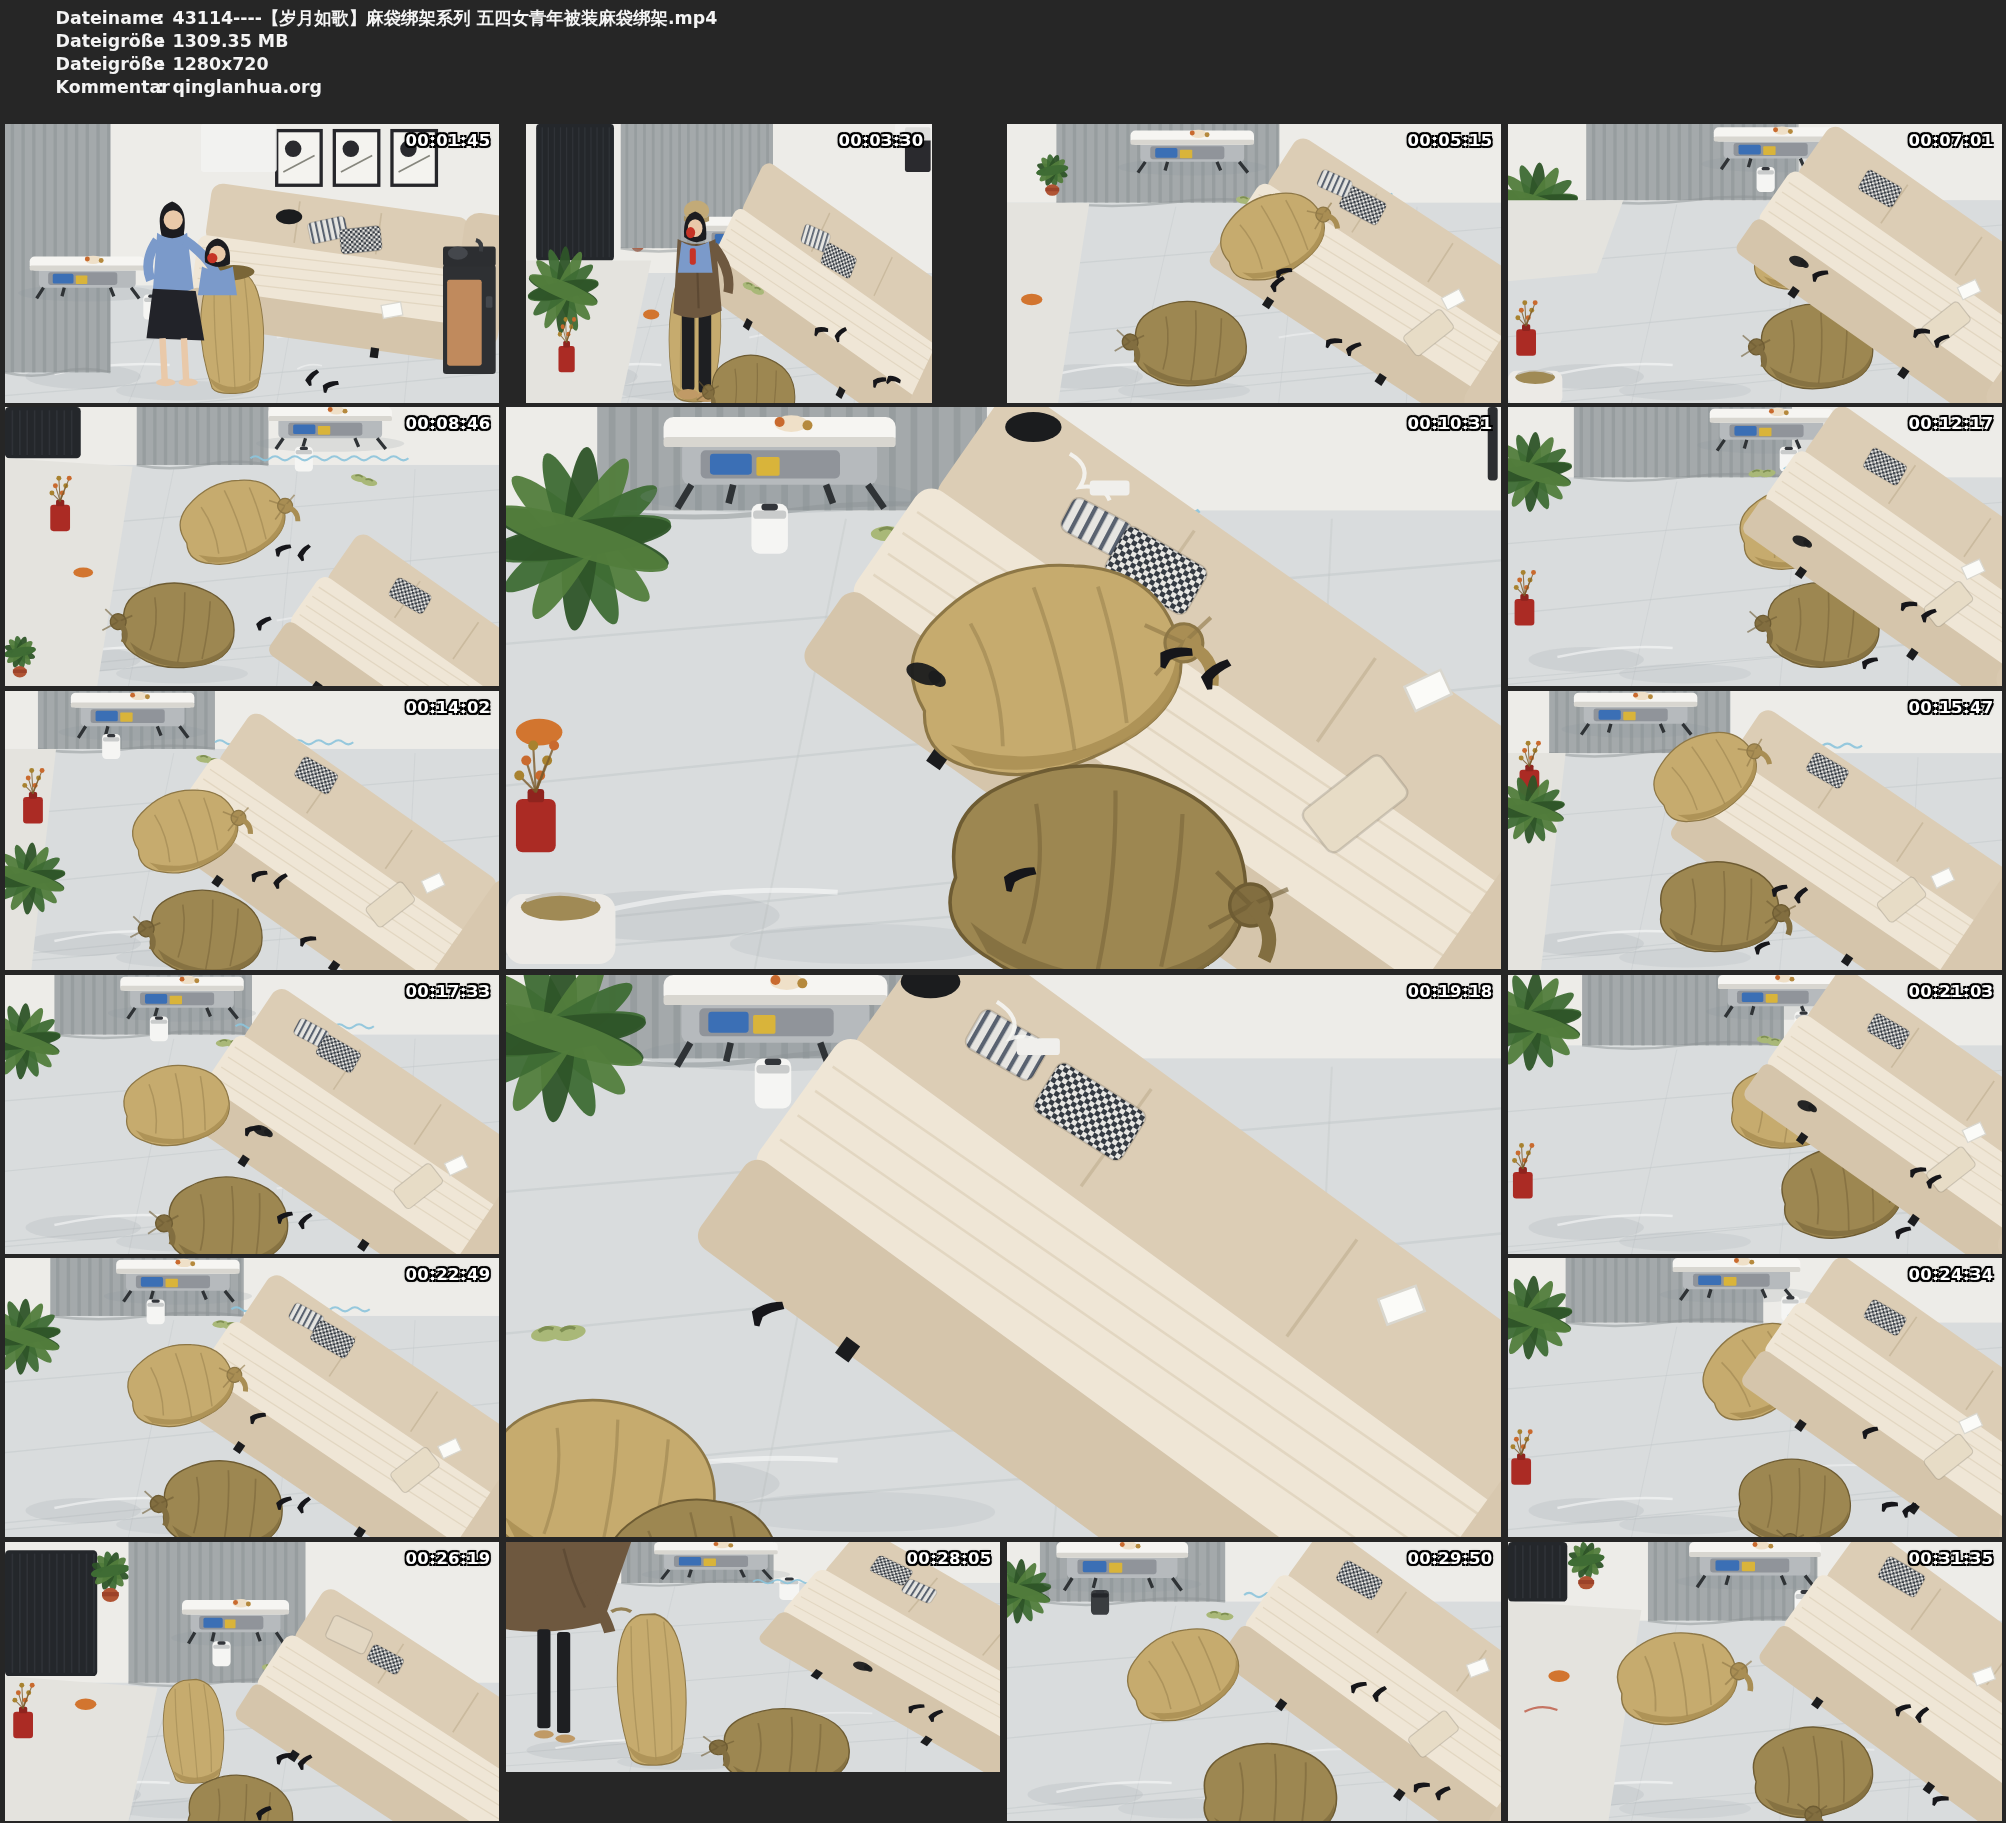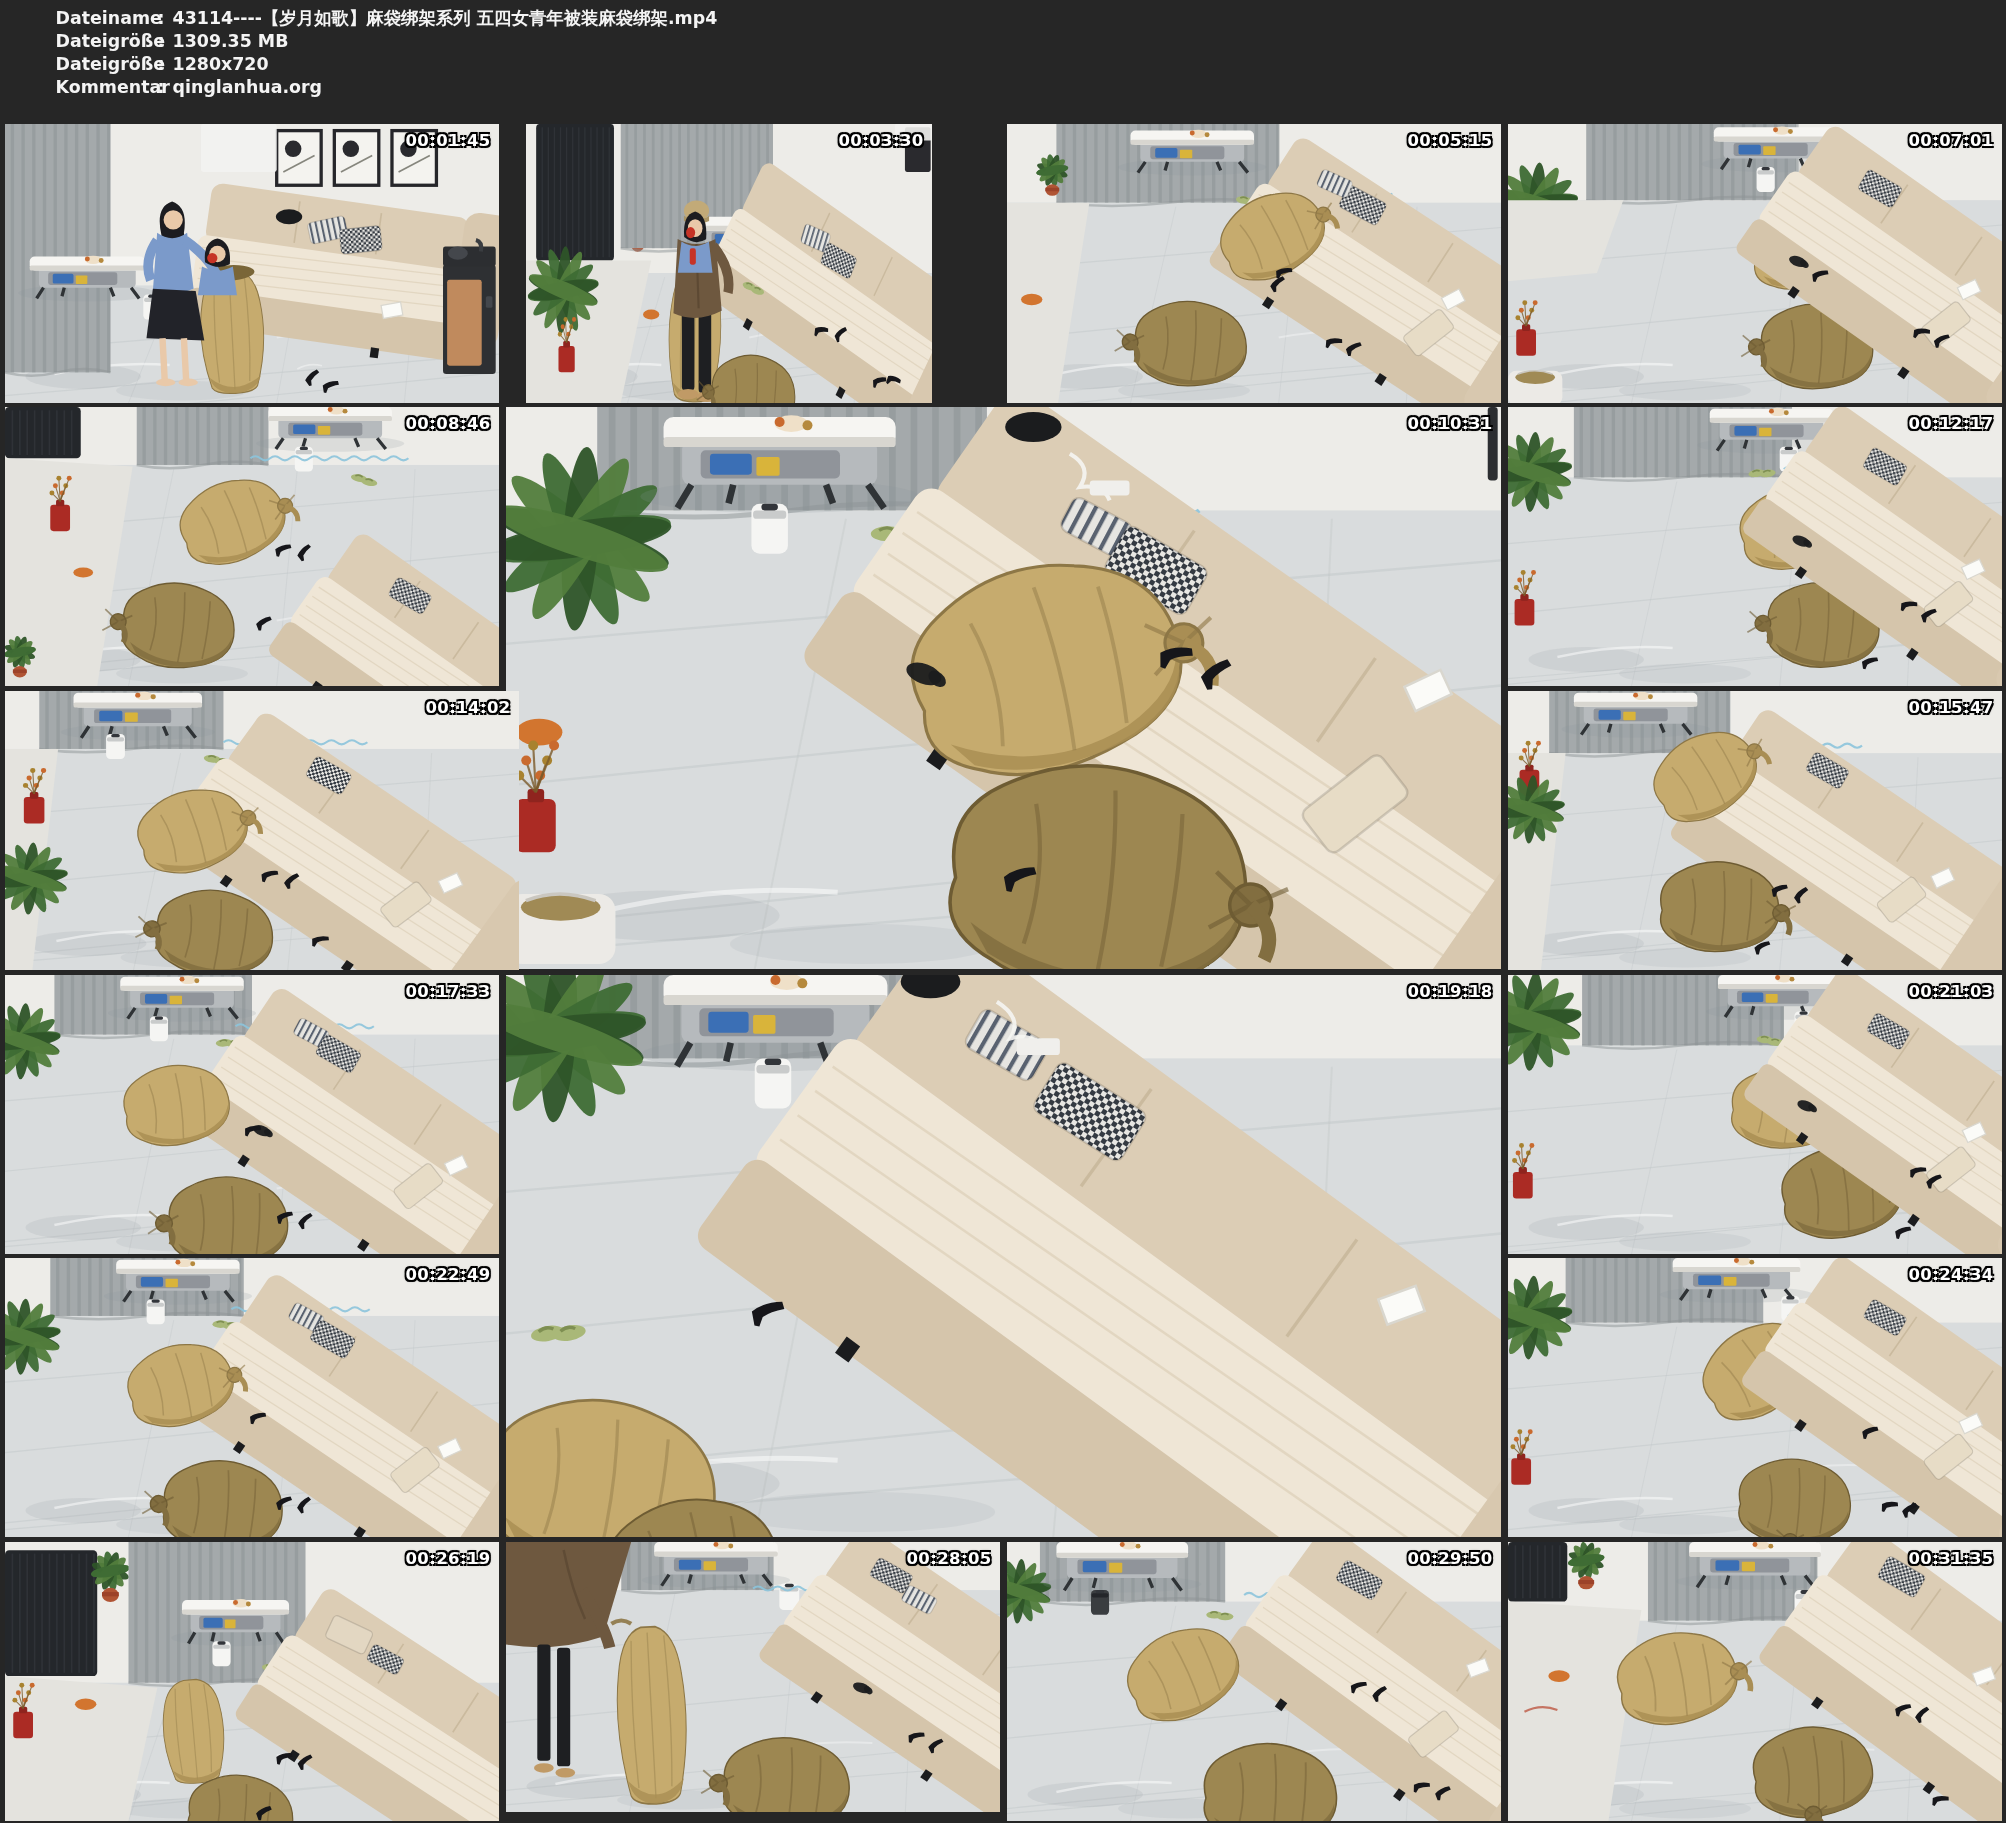--- a/index.html
+++ b/index.html
@@ -1020,21 +1020,21 @@
           </g>
           <g transform="translate(502 242) rotate(2)">
             <path d="M0,10 Q6,3 17,1 L19,5 Q11,8 7,12 L6,18 L3,18 Z" fill="#16161a" opacity="1" stroke="none" stroke-width="0"></path>
           </g>
           <g transform="translate(432 298) rotate(12)">
             <path d="M0,10 Q6,3 17,1 L19,5 Q11,8 7,12 L6,18 L3,18 Z" fill="#16161a" opacity="1" stroke="none" stroke-width="0"></path>
           </g>
         </svg>
         <span class="ts">00:12:17</span>
       </div>
-      <div class="thumb" style="left: 5px; top: 691px; width: 494px; height: 279px; padding-left: 20px;">
+      <div class="thumb" style="left: 5px; top: 691px; width: 494px; height: 279px;">
         <svg viewBox="0 0 600 337" preserveAspectRatio="none">
           <defs>
  <pattern id="hound7" width="6" height="6" patternUnits="userSpaceOnUse">
   <rect width="6" height="6" fill="#e8e7e3"></rect>
               <rect width="3" height="3" fill="#343a42"></rect>
               <rect x="3" y="3" width="3" height="3" fill="#343a42"></rect>
  </pattern>
  <pattern id="stripe7" width="7" height="7" patternUnits="userSpaceOnUse">
   <rect width="7" height="7" fill="#e6e5e1"></rect>
               <rect width="2.5" height="7" fill="#596270"></rect>
@@ -2073,21 +2073,21 @@
           </g>
           <g transform="translate(354 258) rotate(-8)">
             <path d="M0,10 Q6,3 17,1 L19,5 Q11,8 7,12 L6,18 L3,18 Z" fill="#16161a" opacity="1" stroke="none" stroke-width="0"></path>
           </g>
           <g transform="translate(305 318) rotate(0)">
             <path d="M0,10 Q6,3 17,1 L19,5 Q11,8 7,12 L6,18 L3,18 Z" fill="#16161a" opacity="1" stroke="none" stroke-width="0"></path>
           </g>
         </svg>
         <span class="ts">00:26:19</span>
       </div>
-      <div class="thumb" style="left: 506px; top: 1542px; width: 494px; height: 270px;">
+      <div class="thumb" style="left: 506px; top: 1542px; width: 494px; height: 230px;">
         <svg viewBox="0 0 600 337" preserveAspectRatio="none">
           <defs>
  <pattern id="hound15" width="6" height="6" patternUnits="userSpaceOnUse">
   <rect width="6" height="6" fill="#e8e7e3"></rect>
               <rect width="3" height="3" fill="#343a42"></rect>
               <rect x="3" y="3" width="3" height="3" fill="#343a42"></rect>
  </pattern>
  <pattern id="stripe15" width="7" height="7" patternUnits="userSpaceOnUse">
   <rect width="7" height="7" fill="#e6e5e1"></rect>
               <rect width="2.5" height="7" fill="#596270"></rect>

